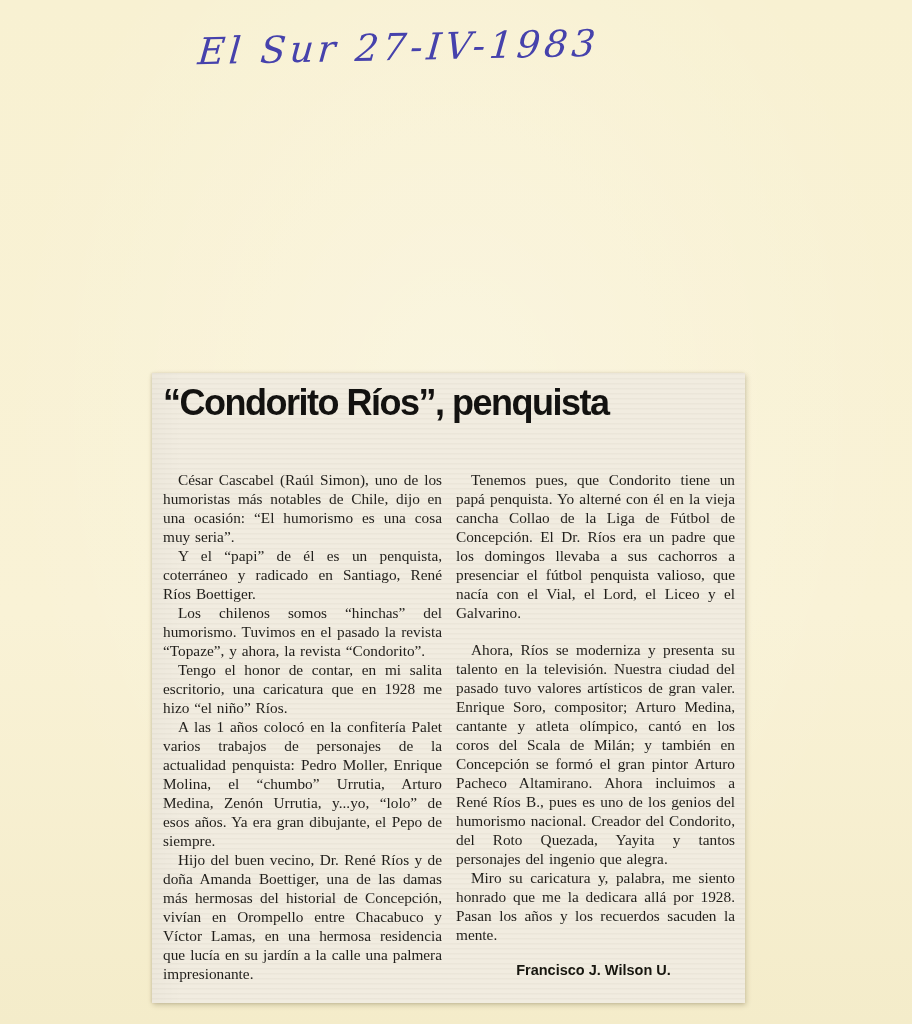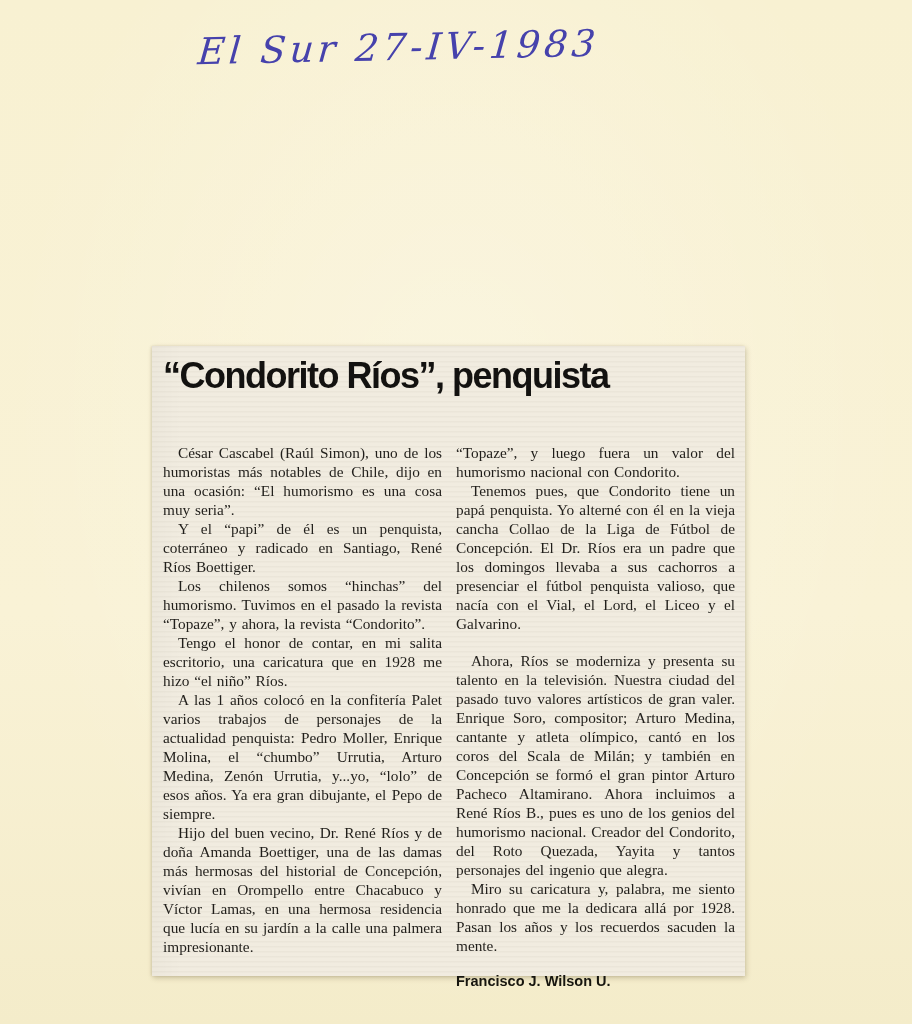--- a/index.html
+++ b/index.html
@@ -30,21 +30,21 @@
     letter-spacing: 4px;
     color: #4642ac;
     transform: rotate(-1.2deg) skewX(-6deg);
     white-space: nowrap;
   }
 
   
   .clipping {
     position: absolute;
     left: 152px;
-    top: 346px;
+    top: 373px;
     width: 572px;
     height: 611px;
     padding: 9px 10px 10px 11px;
     background-color: #f1ece0;
     background-image:
       repeating-linear-gradient(180deg,
         rgba(120,110,90,0.05) 0px, rgba(120,110,90,0.05) 1px,
         rgba(255,255,255,0) 2px, rgba(255,255,255,0) 5px),
       linear-gradient(90deg, rgba(0,0,0,0.02), rgba(255,255,255,0) 30px);
     box-shadow: 1px 2px 5px rgba(90,75,40,0.28), -1px 0 2px rgba(90,75,40,0.12);
@@ -77,21 +77,21 @@
     margin: 0;
     text-indent: 15px;
     word-spacing: 1px;
   }
   .col p.no-indent { text-indent: 0; }
   .col p.gap-above { margin-top: 18px; }
 
   .byline {
     margin-top: 17px;
     padding-right: 4px;
-    text-align: left;
+    text-align: center;
     font-family: "Liberation Sans", "DejaVu Sans", sans-serif;
     font-weight: bold;
     font-size: 14.5px;
     color: #17160f;
   }
 </style>
 </head>
 <body>
 
 <div class="handwriting">El Sur 27-IV-1983</div>
@@ -105,21 +105,20 @@
     <div class="col">
       <p>César Cascabel (Raúl Simon), uno de los humoristas más notables de Chile, dijo en una ocasión: “El humorismo es una cosa muy seria”.</p>
       <p>Y el “papi” de él es un penquista, coterráneo y radicado en Santiago, René Ríos Boettiger.</p>
       <p>Los chilenos somos “hinchas” del humorismo. Tuvimos en el pasado la revista “Topaze”, y ahora, la revista “Condorito”.</p>
       <p>Tengo el honor de contar, en mi salita escritorio, una caricatura que en 1928 me hizo “el niño” Ríos.</p>
       <p>A las 1 años colocó en la confitería Palet varios trabajos de personajes de la actualidad penquista: Pedro Moller, Enrique Molina, el “chumbo” Urrutia, Arturo Medina, Zenón Urrutia, y...yo, “lolo” de esos años. Ya era gran dibujante, el Pepo de siempre.</p>
       <p>Hijo del buen vecino, Dr. René Ríos y de doña Amanda Boettiger, una de las damas más hermosas del historial de Concepción, vivían en Orompello entre Chacabuco y Víctor Lamas, en una hermosa residencia que lucía en su jardín a la calle una palmera impresionante.</p>
     </div>
 
     <div class="col">
-      <p class="no-indent">“Topaze”, y luego fuera un valor del humorismo nacional con Condorito.</p>
       <p>Tenemos pues, que Condorito tiene un papá penquista. Yo alterné con él en la vieja cancha Collao de la Liga de Fútbol de Concepción. El Dr. Ríos era un padre que los domingos llevaba a sus cachorros a presenciar el fútbol penquista valioso, que nacía con el Vial, el Lord, el Liceo y el Galvarino.</p>
       <p class="gap-above">Ahora, Ríos se moderniza y presenta su talento en la televisión. Nuestra ciudad del pasado tuvo valores artísticos de gran valer. Enrique Soro, compositor; Arturo Medina, cantante y atleta olímpico, cantó en los coros del Scala de Milán; y también en Concepción se formó el gran pintor Arturo Pacheco Altamirano. Ahora incluimos a René Ríos B., pues es uno de los genios del humorismo nacional. Creador del Condorito, del Roto Quezada, Yayita y tantos personajes del ingenio que alegra.</p>
       <p>Miro su caricatura y, palabra, me siento honrado que me la dedicara allá por 1928. Pasan los años y los recuerdos sacuden la mente.</p>
       <div class="byline">Francisco J. Wilson U.</div>
     </div>
 
   </div>
 </div>
 
 </body></html>

